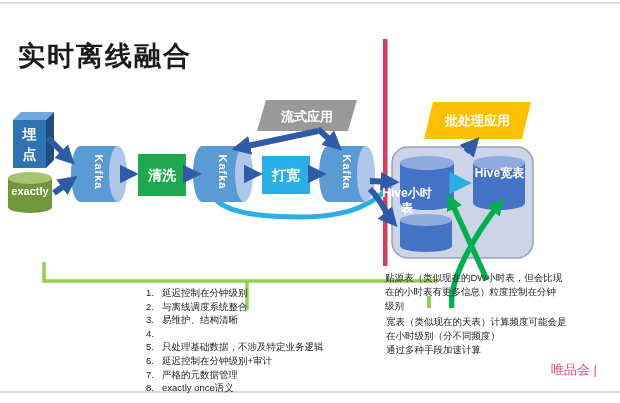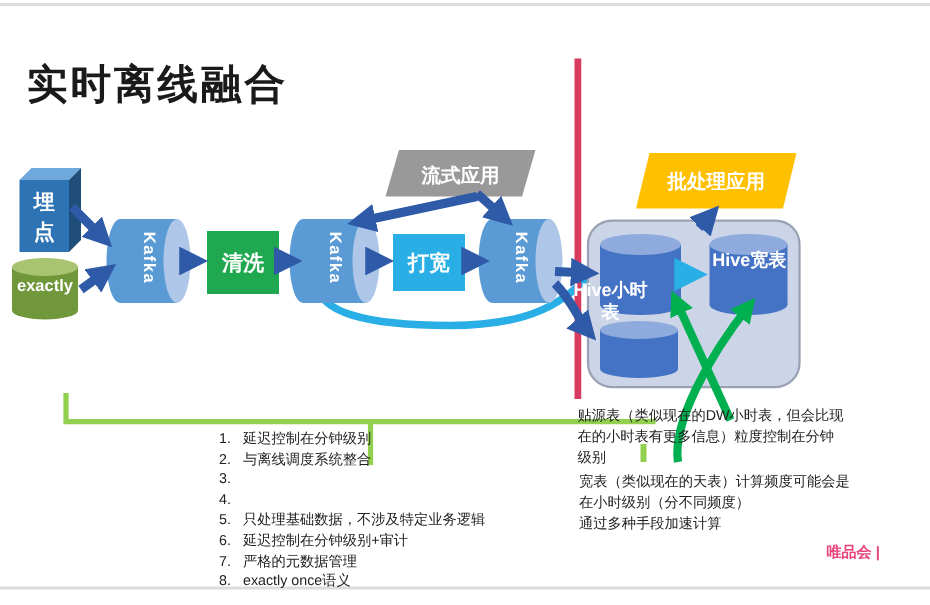--- a/index.html
+++ b/index.html
@@ -8,21 +8,21 @@
   #diagram-svg{position:absolute;left:0;top:0;}
   .lbl{position:absolute;color:#fff;font-weight:bold;text-align:center;pointer-events:none;}
   .title{position:absolute;left:18px;top:38px;font-size:27px;font-weight:bold;color:#1a1a1a;
          letter-spacing:2px;}
   .kafka-lbl{width:60px;font-size:11px;letter-spacing:1px;transform:rotate(90deg);}
   .vert{width:15px;word-break:break-all;line-height:20px;font-size:14px;}
   .notes{position:absolute;left:146px;top:286px;width:236px;font-size:9.5px;color:#222;}
   .note-row{display:flex;line-height:13.6px;}
   .note-num{width:16px;flex:none;}
   .ann{position:absolute;font-size:9.5px;color:#222;line-height:14px;}
-  .logo{position:absolute;left:551px;top:361px;font-size:10px;font-weight:bold;color:#e8447a;}
+  .logo{position:absolute;left:551px;top:361px;font-size:13px;font-weight:normal;color:#e8447a;}
 </style>
 </head>
 <body>
 
 <div id="stage">
 
   <svg id="diagram-svg" width="620" height="403" viewBox="0 0 620 403">
     <defs>
       <marker id="mblue" viewBox="0 0 4 4" markerWidth="3.2" markerHeight="3.2" refX="2.6" refY="2" orient="auto">
         <path d="M0,0 L4,2 L0,4 z" fill="#2e5aa8"></path>
@@ -148,20 +148,21 @@
         <span>延迟控制在分钟级别</span>
       </div>
 
       <div class="note-row">
         <span class="note-num">2.</span>
         <span>与离线调度系统整合</span>
       </div>
 
       <div class="note-row">
         <span class="note-num">3.</span>
+        <span>易维护、结构清晰</span>
       </div>
 
       <div class="note-row">
         <span class="note-num">4.</span>
       </div>
 
       <div class="note-row">
         <span class="note-num">5.</span>
         <span>只处理基础数据，不涉及特定业务逻辑</span>
       </div>

